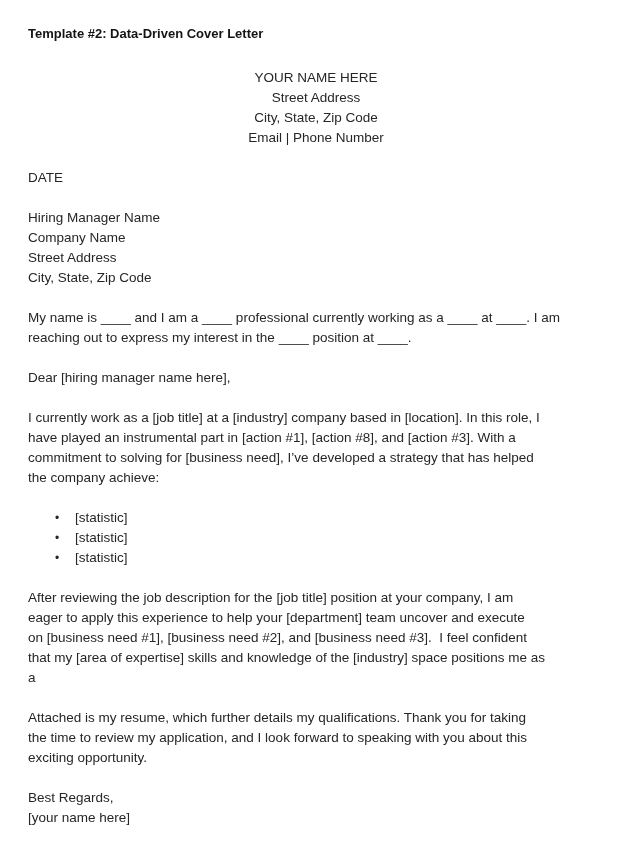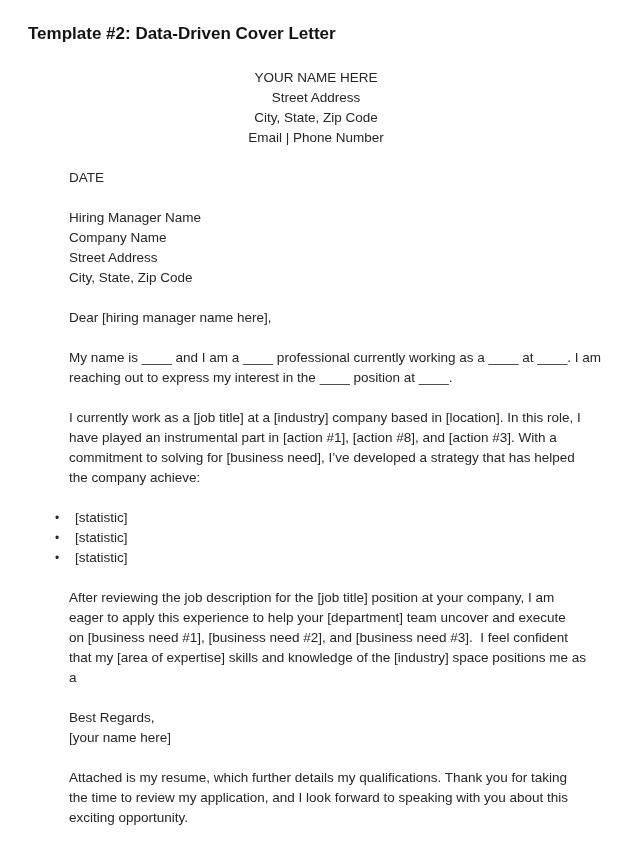--- a/index.html
+++ b/index.html
@@ -15,35 +15,34 @@
     font-family: "Liberation Sans", sans-serif;
     font-size: 13.5px;
     line-height: 20px;
     color: #262626;
     box-sizing: border-box;
     padding: 26px 34px 20px 28px;
     overflow: hidden;
   }
   .doc-title {
     font-weight: bold;
-    font-size: 17px;
+    font-size: 13px;
     line-height: 16px;
     color: #141414;
     white-space: pre;
   }
   .block {
     white-space: pre;
   }
   .sender-block {
     margin-top: 26px;
     text-align: center;
   }
   .gap-block {
     margin-top: 20px;
-    margin-left: 41px;
   }
   .bullet-list {
     margin-top: 20px;
   }
   .bullet-row {
     display: flex;
     align-items: baseline;
     padding-left: 27px;
     height: 20px;
   }
@@ -65,24 +64,24 @@
 City, State, Zip Code
 Email | Phone Number</div>
 
   <div class="block gap-block">DATE</div>
 
   <div class="block gap-block">Hiring Manager Name
 Company Name
 Street Address
 City, State, Zip Code</div>
 
-  <div class="block gap-block">Dear [hiring manager name here],</div>
-
   <div class="block gap-block">My name is ____ and I am a ____ professional currently working as a ____ at ____. I am
 reaching out to express my interest in the ____ position at ____.</div>
+
+  <div class="block gap-block">Dear [hiring manager name here],</div>
 
   <div class="block gap-block">I currently work as a [job title] at a [industry] company based in [location]. In this role, I
 have played an instrumental part in [action #1], [action #8], and [action #3]. With a
 commitment to solving for [business need], I’ve developed a strategy that has helped
 the company achieve:</div>
 
   <div class="bullet-list">
     <div class="bullet-row">
       <span class="bullet-dot">•</span>
       <span>[statistic]</span>
@@ -96,20 +95,20 @@
       <span>[statistic]</span>
     </div>
   </div>
 
   <div class="block gap-block">After reviewing the job description for the [job title] position at your company, I am
 eager to apply this experience to help your [department] team uncover and execute
 on [business need #1], [business need #2], and [business need #3].  I feel confident
 that my [area of expertise] skills and knowledge of the [industry] space positions me as
 a</div>
 
-  <div class="block gap-block">Best Regards,
-[your name here]</div>
-
   <div class="block gap-block">Attached is my resume, which further details my qualifications. Thank you for taking
 the time to review my application, and I look forward to speaking with you about this
 exciting opportunity.</div>
 
+  <div class="block gap-block">Best Regards,
+[your name here]</div>
+
 </div>
 
 </body></html>

